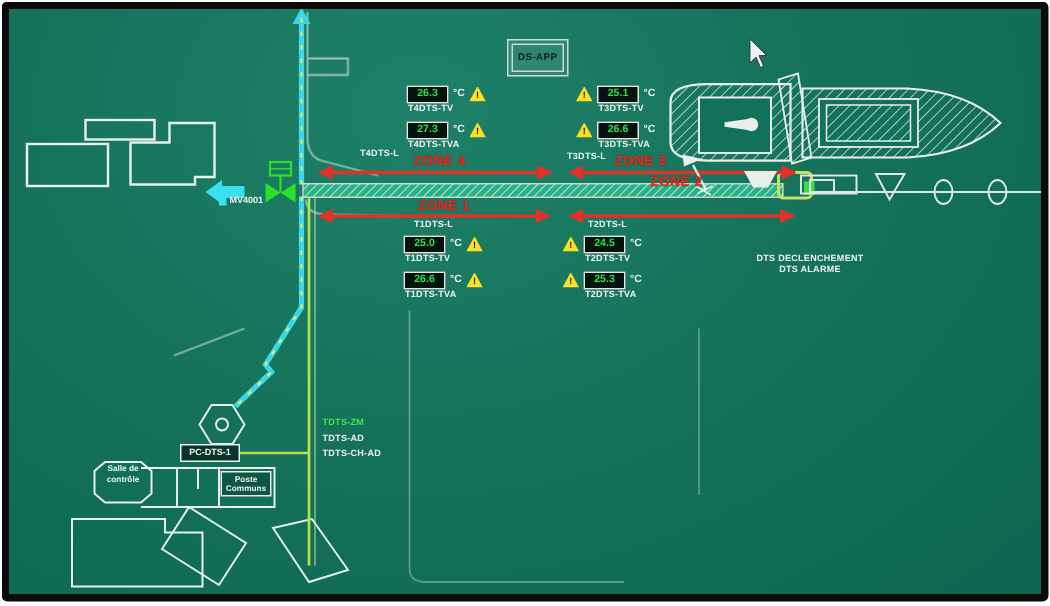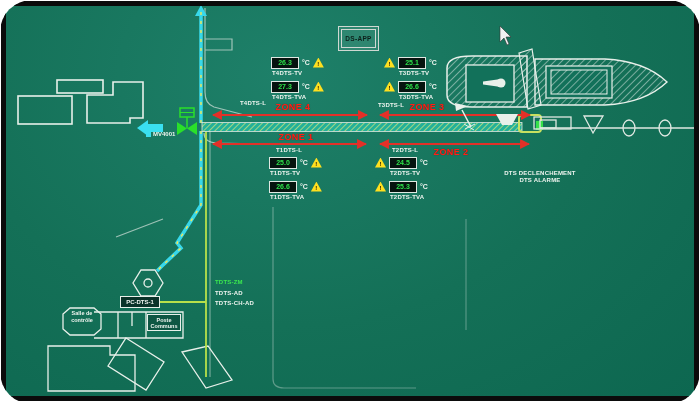--- a/index.html
+++ b/index.html
@@ -1,17 +1,17 @@
 <!DOCTYPE html>
 <html><head>
 <meta charset="utf-8">
 <style>
   html,body{margin:0;padding:0;background:#ffffff;}
   .stage{position:relative;width:700px;height:404px;background:#ffffff;overflow:hidden;
-         font-family:"Liberation Sans", sans-serif;border-radius:32px;}
+         font-family:"Liberation Sans", sans-serif;}
   .screen{position:absolute;left:4px;top:4px;right:4px;bottom:7px;
           background:radial-gradient(ellipse at 40% 18%, #1e8069 0%, #147057 55%, #0d6750 100%);
           z-index:0;}
   .bezel{position:absolute;left:1px;top:1px;right:1px;bottom:3px;border:5px solid #0b0b0b;
          border-radius:4px;pointer-events:none;z-index:40;}
   svg.map{position:absolute;left:0;top:0;z-index:1;}
   .txt{position:absolute;z-index:5;color:#eef4ef;white-space:nowrap;}
   .lbl{font-size:6px;font-weight:bold;letter-spacing:.2px;}
   .zlabel{font-size:9px;font-weight:bold;color:#ff2016;transform:translateX(-50%);
           text-shadow:0 0 1px rgba(90,0,0,.7);letter-spacing:.4px;}
@@ -164,21 +164,21 @@
     <polygon points="500,26 500,42 504,38 507,45 509,44 506,37 511,37" fill="#f2f2f2" stroke="#333" stroke-width="0.6"></polygon>
   </svg>
 
   <div class="dsapp">
     <div class="dsapp-inner">DS-APP</div>
   </div>
 
   <div class="txt zlabel" style="left:293px;top:102px">ZONE 4</div>
   <div class="txt zlabel" style="left:427px;top:102px">ZONE 3</div>
   <div class="txt zlabel" style="left:296px;top:132px">ZONE 1</div>
-  <div class="txt zlabel" style="left:451px;top:147px">ZONE 2</div>
+  <div class="txt zlabel" style="left:451px;top:116px">ZONE 2</div>
 
   <div class="txt lbl" style="left:240px;top:100px">T4DTS-L</div>
   <div class="txt lbl" style="left:378px;top:102px">T3DTS-L</div>
   <div class="txt lbl" style="left:276px;top:147px">T1DTS-L</div>
   <div class="txt lbl" style="left:392px;top:147px">T2DTS-L</div>
 
   <div class="tgroup" style="left:271px;top:57px">
     <div class="trow">
       <span class="tbox">26.3</span>
       <span class="tunit">°C</span>

